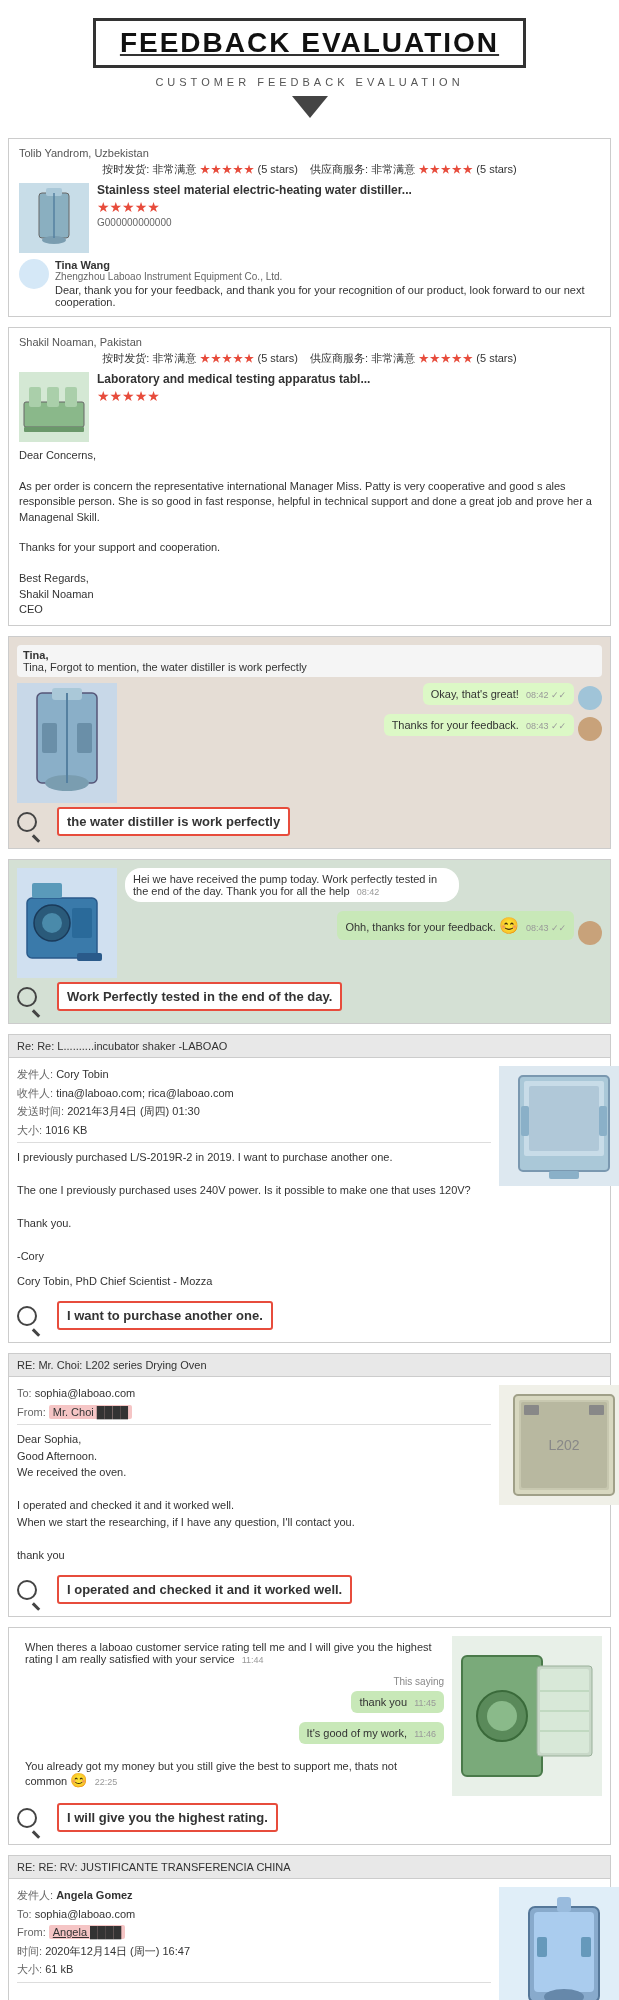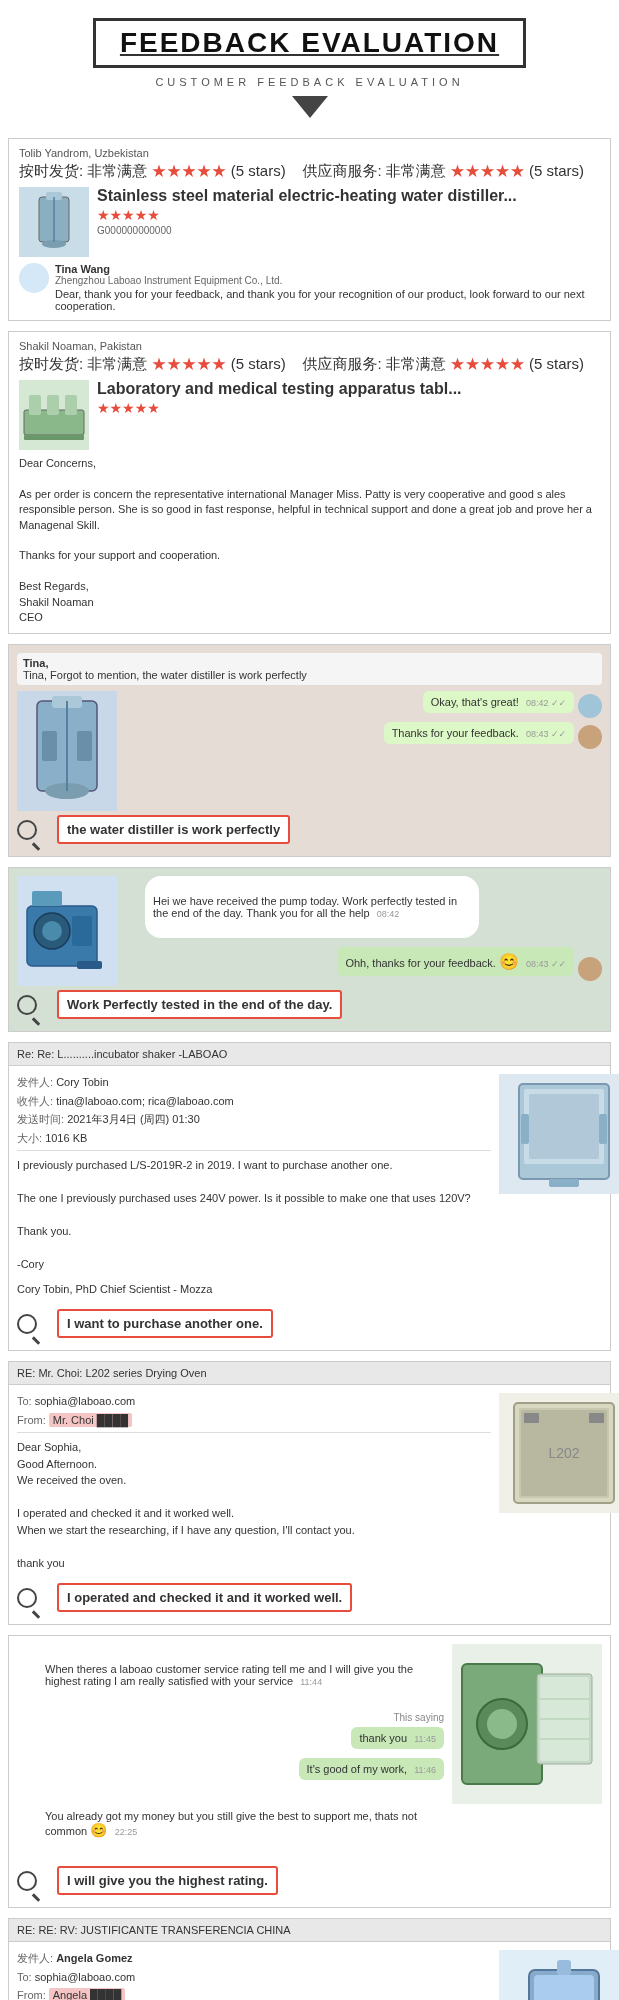--- a/index.html
+++ b/index.html
@@ -52,42 +52,43 @@
       margin: 10px 8px;
       padding: 8px 10px;
       background: #fff;
     }
     .card-location {
       font-size: 11px;
       color: #555;
       margin-bottom: 3px;
     }
     .card-ratings {
-      font-size: 15px;
+      font-size: 11px;
       color: #333;
       margin-bottom: 6px;
+      text-align: center;
     }
     .product-row {
       display: flex;
       gap: 8px;
       margin-bottom: 6px;
     }
     .product-img {
       width: 70px;
       height: 70px;
       background: #eee;
       flex-shrink: 0;
       display: flex;
       align-items: center;
       justify-content: center;
       overflow: hidden;
     }
     .product-info { flex: 1; }
     .product-name {
-      font-size: 16px;
+      font-size: 12px;
       color: #333;
       font-weight: bold;
       margin-bottom: 2px;
     }
     .product-id { font-size: 10px; color: #666; }
     .product-stars { color: #e74c3c; font-size: 14px; margin-bottom: 2px; }
     .reply-row {
       display: flex;
       gap: 6px;
       align-items: flex-start;
@@ -116,27 +117,26 @@
       font-size: 11px;
       color: #333;
       margin-bottom: 6px;
       background: #f5f5f5;
       padding: 4px 6px;
       border-radius: 4px;
     }
     .chat-msg-left {
       background: #fff;
       border-radius: 16px;
-      padding: 19px 8px;
+      padding: 5px 8px;
       max-width: 70%;
       margin-bottom: 5px;
       font-size: 11px;
       color: #333;
       position: relative;
-      margin-left: 20px;
     }
     .chat-msg-right {
       background: #dcf8c6;
       border-radius: 6px;
       padding: 5px 8px;
       max-width: 70%;
       margin-bottom: 5px;
       font-size: 11px;
       color: #333;
       margin-left: auto;

